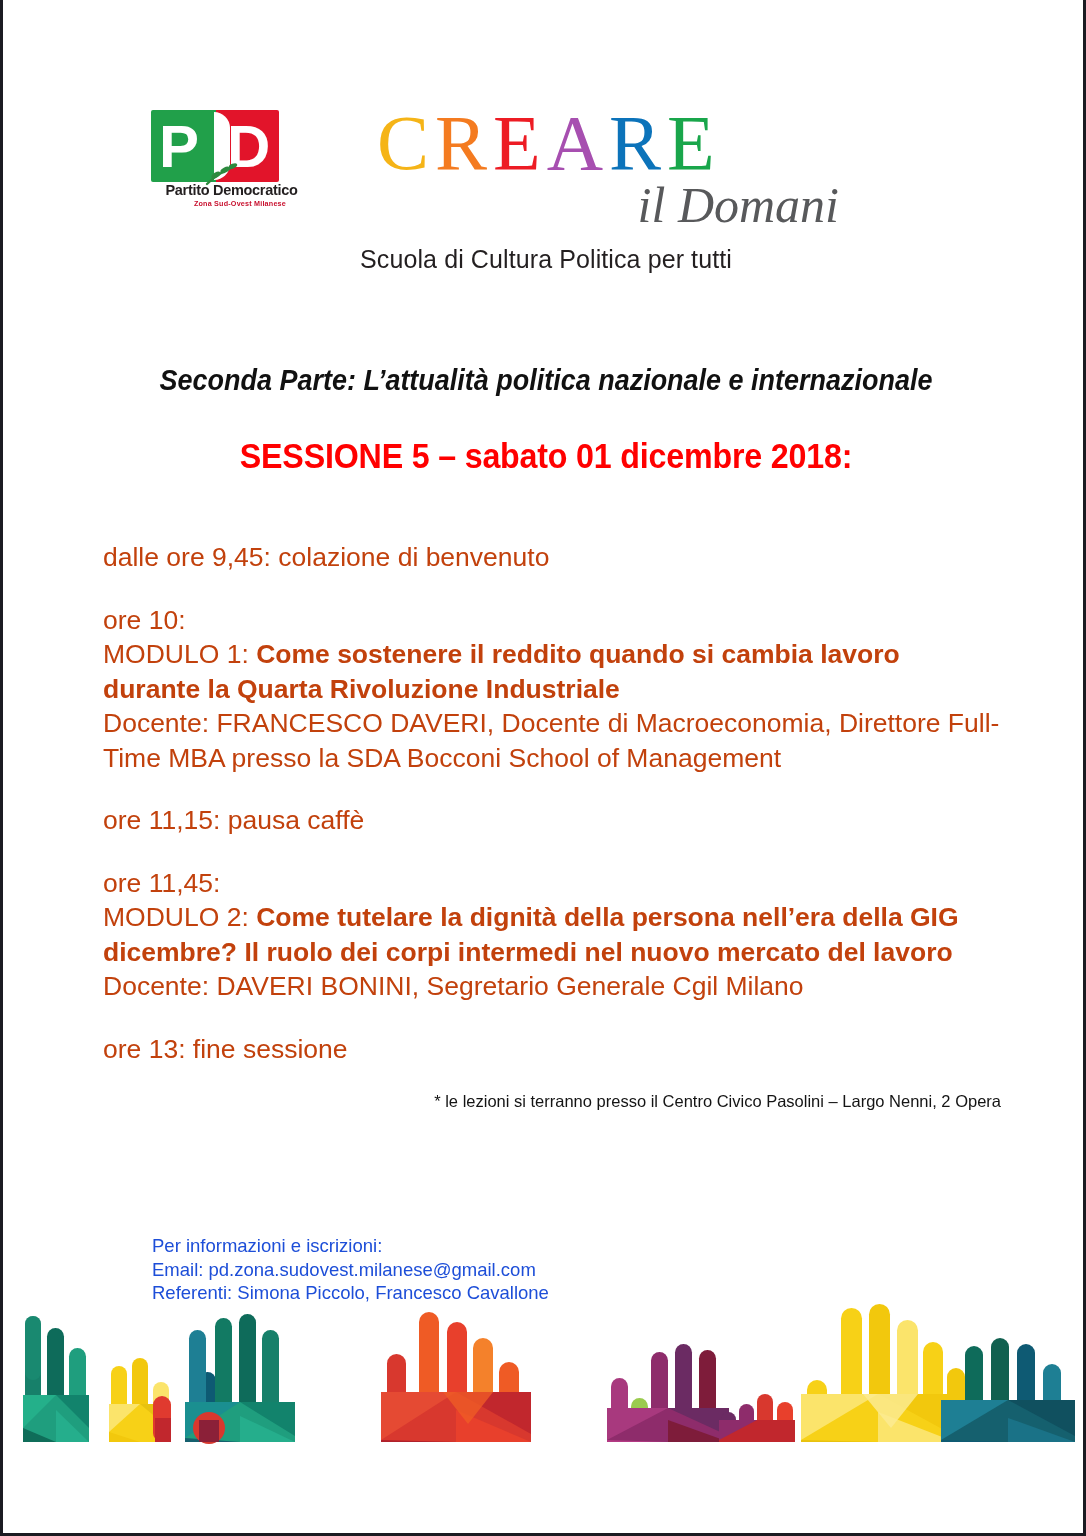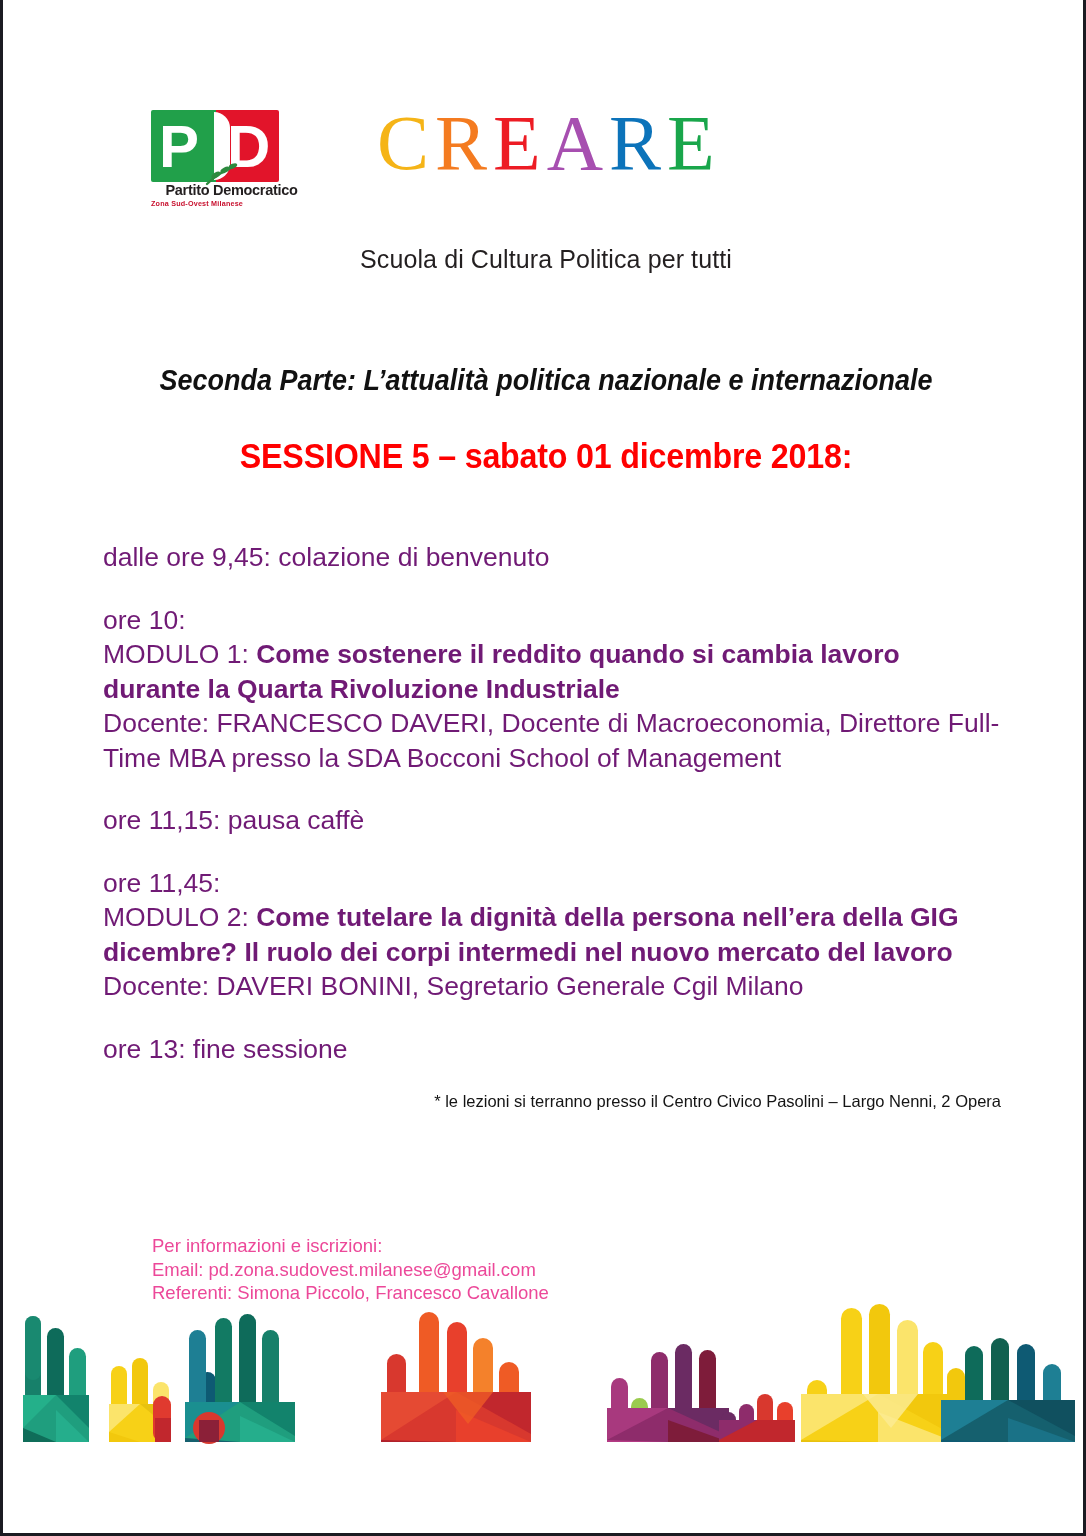--- a/index.html
+++ b/index.html
@@ -93,21 +93,21 @@
     font-weight: bold;
     font-size: 14.5px;
     color: #231f20;
     letter-spacing: -0.3px;
     white-space: nowrap;
   }
   .pd-sub {
     position: absolute;
     left: 0px; top: 89px;
     width: 135px;
-    text-align: left;
+    text-align: right;
     font-family: "Liberation Sans", sans-serif;
     font-weight: bold;
     font-size: 7.2px;
     color: #c8102e;
     letter-spacing: 0.2px;
     white-space: nowrap;
   }
 
   #creare-logo {
     position: absolute;
@@ -173,21 +173,21 @@
   }
 
   
   #program {
     position: absolute;
     left: 100px; top: 540px;
     width: 900px;
     font-family: "Liberation Sans Narrow", "Liberation Sans", sans-serif;
     font-size: 26.5px;
     line-height: 34.5px;
-    color: #701a75;
+    color: #c2410c;
     transform-origin: left top;
   }
   #program .block { margin: 0 0 28px 0; }
   #program .block:last-child { margin-bottom: 4px; }
   #program .line { white-space: normal; }
   #program b, #program .b { font-weight: bold; }
 
   
   #footnote {
     position: absolute;
@@ -201,21 +201,21 @@
     color: #141414;
   }
 
   
   #contacts {
     position: absolute;
     left: 149px; top: 1234px;
     font-family: "Liberation Sans", sans-serif;
     font-size: 18.5px;
     line-height: 23.5px;
-    color: #ec4899;
+    color: #1d4ed8;
   }
 
   
   #hands {
     position: absolute;
     left: 0; bottom: 48px;
     width: 1086px;
     height: 185px;
   }
   #hands svg { display: block; width: 100%; height: 100%; }
@@ -242,20 +242,21 @@
             <ellipse cx="30" cy="4" rx="4.4" ry="2.3" fill="#2d8a3e" transform="rotate(-22 30 4)"></ellipse>
           </svg>
         </div>
       </div>
       <div class="pd-name">Partito Democratico</div>
       <div class="pd-sub">Zona Sud-Ovest Milanese</div>
     </div>
 
     <div id="creare-logo">
       <div id="creare-word"><span style="color: rgb(245, 180, 23);">C</span><span style="color: rgb(244, 123, 32);">R</span><span style="color: rgb(237, 28, 36);">E</span><span style="color: rgb(167, 79, 176);">A</span><span style="color: rgb(12, 115, 186);">R</span><span style="color: rgb(25, 166, 75);">E</span></div>
+      <div id="il-domani">il Domani</div>
     </div>
 
     <div id="scuola-sub">Scuola di Cultura Politica per tutti</div>
   </div>
 
   <div id="part-title">Seconda Parte: L’attualità politica nazionale e internazionale</div>
   <div id="session-title">SESSIONE 5 – sabato 01 dicembre 2018:</div>
 
   <div id="program">
       <div class="block">

